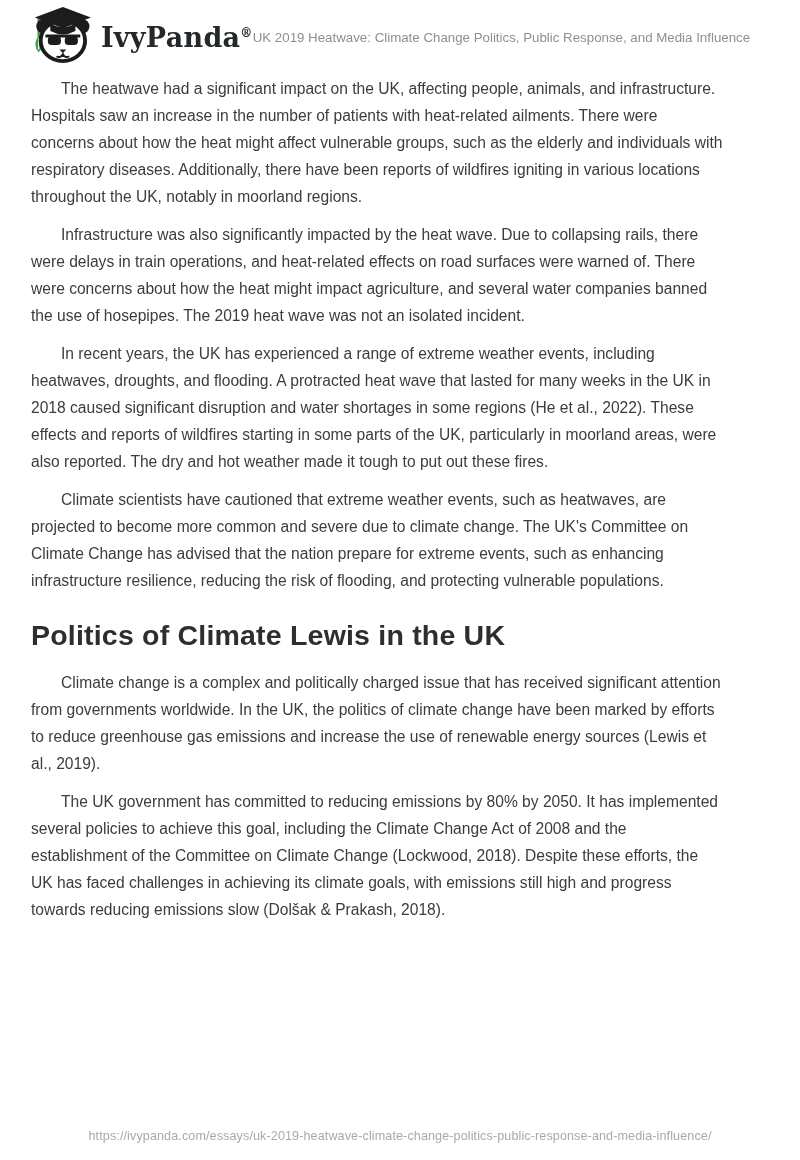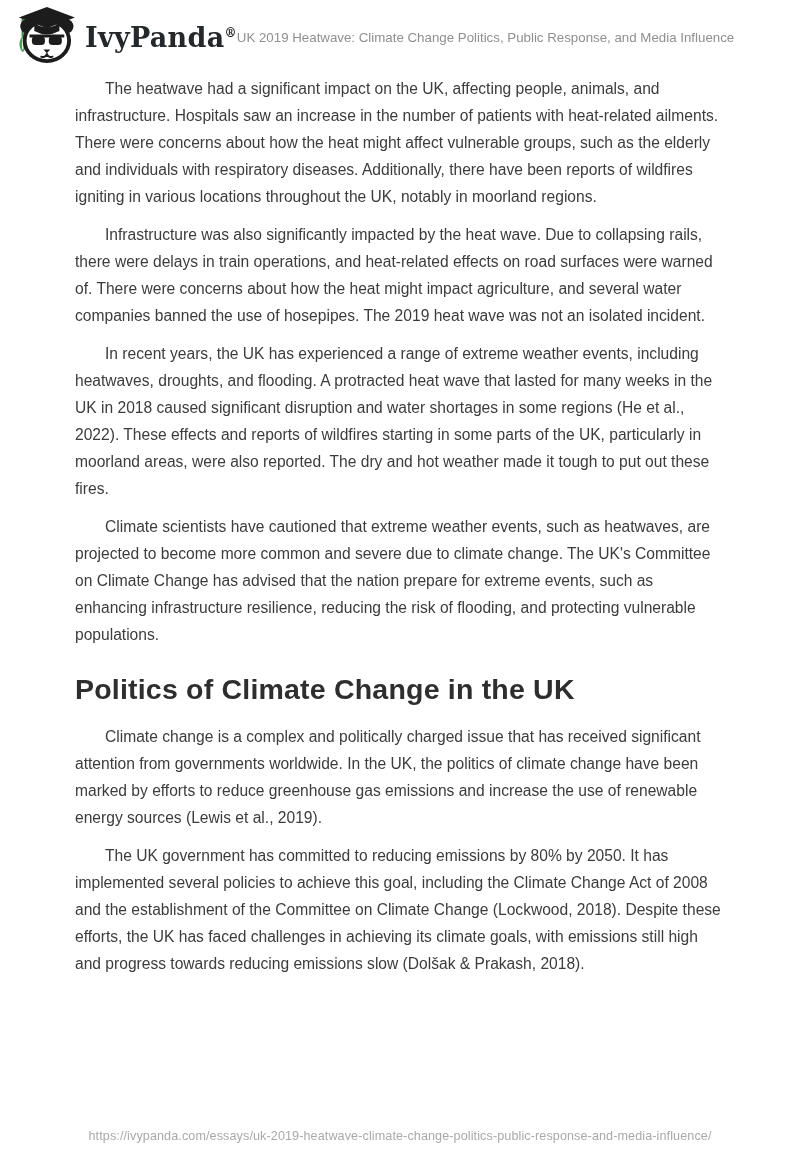--- a/index.html
+++ b/index.html
@@ -10,21 +10,21 @@
     background: #ffffff;
     position: relative;
     overflow: hidden;
     font-family: "Liberation Sans", sans-serif;
   }
 
   
   .page-header {
     display: flex;
     align-items: flex-start;
-    justify-content: flex-start;
+    justify-content: center;
     padding: 5px 34px 0 10px;
   }
   .brand {
     display: flex;
     align-items: center;
     gap: 9px;
   }
   .brand-logo { flex: 0 0 auto; display: block; }
   .brand-wordmark {
     font-family: "DejaVu Serif", serif;
@@ -44,21 +44,21 @@
     color: #8f8f8f;
     font-size: 13.3px;
     line-height: 18px;
     margin-top: 24px;
     text-align: right;
     max-width: 520px;
   }
 
   
   .content {
-    padding: 0 77px 0 75px;
+    padding: 0 77px 0 31px;
     margin-top: 12px;
   }
   .body-par {
     font-size: 15.6px;
     line-height: 27px;
     color: #3c3c3c;
     text-indent: 30px;
     margin: 0 0 11px 0;
   }
   .section-heading {
@@ -117,21 +117,21 @@
   </div>
   <div class="doc-title">UK 2019 Heatwave: Climate Change Politics, Public Response, and Media Influence</div>
 </header>
 
 <main class="content">
   <p class="body-par">The heatwave had a significant impact on the UK, affecting people, animals, and infrastructure. Hospitals saw an increase in the number of patients with heat-related ailments. There were concerns about how the heat might affect vulnerable groups, such as the elderly and individuals with respiratory diseases. Additionally, there have been reports of wildfires igniting in various locations throughout the UK, notably in moorland regions.</p>
   <p class="body-par">Infrastructure was also significantly impacted by the heat wave. Due to collapsing rails, there were delays in train operations, and heat-related effects on road surfaces were warned of. There were concerns about how the heat might impact agriculture, and several water companies banned the use of hosepipes. The 2019 heat wave was not an isolated incident.</p>
   <p class="body-par">In recent years, the UK has experienced a range of extreme weather events, including heatwaves, droughts, and flooding. A protracted heat wave that lasted for many weeks in the UK in 2018 caused significant disruption and water shortages in some regions (He et al., 2022). These effects and reports of wildfires starting in some parts of the UK, particularly in moorland areas, were also reported. The dry and hot weather made it tough to put out these fires.</p>
   <p class="body-par">Climate scientists have cautioned that extreme weather events, such as heatwaves, are projected to become more common and severe due to climate change. The UK's Committee on Climate Change has advised that the nation prepare for extreme events, such as enhancing infrastructure resilience, reducing the risk of flooding, and protecting vulnerable populations.</p>
 
-  <h2 class="section-heading">Politics of Climate Change in the UK</h2>
+  <h2 class="section-heading">Politics of Climate Lewis in the UK</h2>
 
   <p class="body-par">Climate change is a complex and politically charged issue that has received significant attention from governments worldwide. In the UK, the politics of climate change have been marked by efforts to reduce greenhouse gas emissions and increase the use of renewable energy sources (Lewis et al., 2019).</p>
   <p class="body-par">The UK government has committed to reducing emissions by 80% by 2050. It has implemented several policies to achieve this goal, including the Climate Change Act of 2008 and the establishment of the Committee on Climate Change (Lockwood, 2018). Despite these efforts, the UK has faced challenges in achieving its climate goals, with emissions still high and progress towards reducing emissions slow (Dolšak &amp; Prakash, 2018).</p>
 </main>
 
 <footer class="page-footer">
   <span class="footer-url">https://ivypanda.com/essays/uk-2019-heatwave-climate-change-politics-public-response-and-media-influence/</span>
 </footer>
 
 </body></html>

